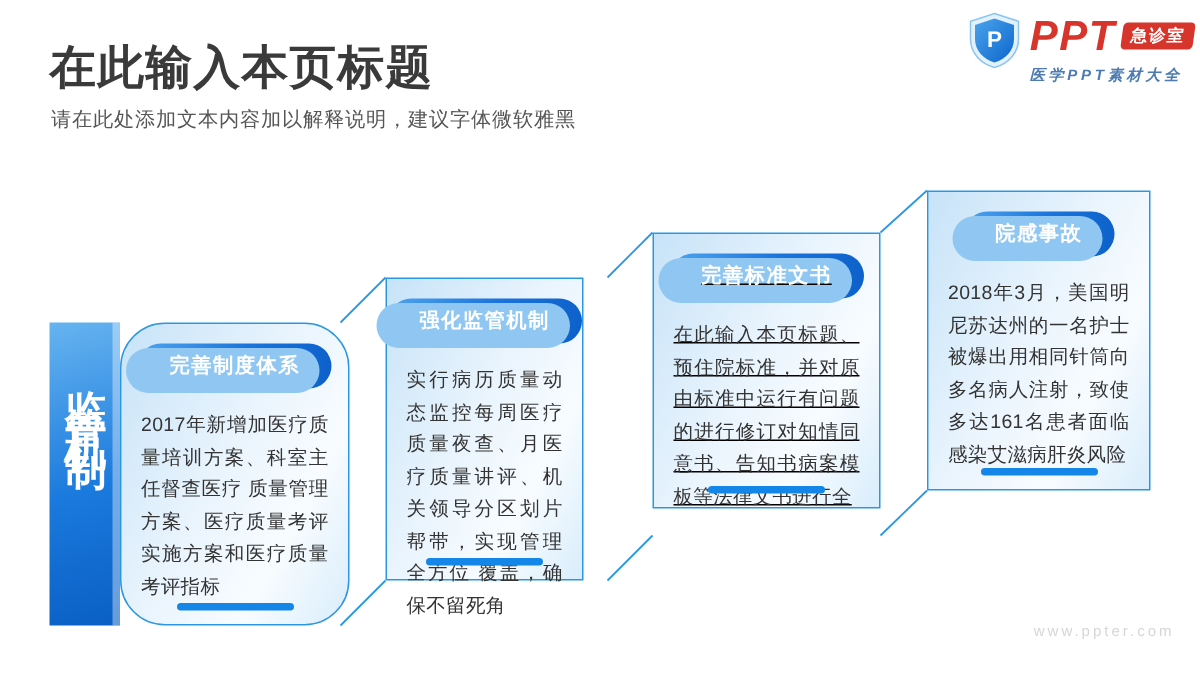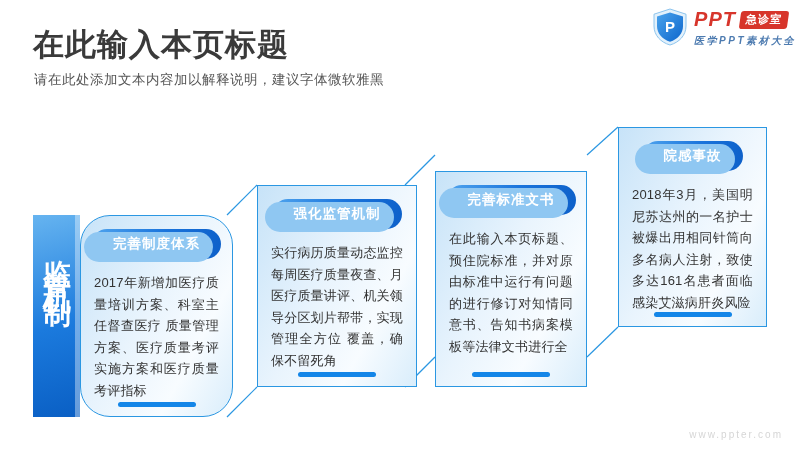--- a/index.html
+++ b/index.html
@@ -17,21 +17,21 @@
     position:absolute;left:34px;top:68px;
     font-size:13.5px;color:#565656;line-height:23px;letter-spacing:.5px;
   }
   
   .logo{
     position:absolute;top:8px;right:4px;display:flex;align-items:flex-start;gap:6px;
   }
   .logo-right{display:flex;flex-direction:column;}
   .logo-top{display:flex;align-items:center;gap:4px;}
   .logo-ppt{
-    font-size:20px;font-weight:bold;font-style:italic;color:#d7352b;letter-spacing:1px;
+    font-size:28px;font-weight:bold;font-style:italic;color:#d7352b;letter-spacing:1px;
   }
   .logo-badge{
     background:#d7352b;color:#ffffff;font-size:11px;font-weight:bold;
     padding:1px 6px 2px;border-radius:3px;transform:skewX(-8deg);letter-spacing:1px;
   }
   .logo-tagline{
     margin-top:3px;font-size:10px;color:#4d7bb0;letter-spacing:2.5px;font-weight:bold;font-style:italic;
   }
   
   .fold-svg{position:absolute;left:0;top:0;}
@@ -48,22 +48,22 @@
   .axis-text{
     writing-mode:vertical-rl;text-orientation:upright;
     color:#ffffff;font-size:28px;font-weight:bold;letter-spacing:13px;line-height:1;
   }
   .card{
     position:absolute;box-sizing:border-box;z-index:1;
     border:1.3px solid #2b97e2;
     background:linear-gradient(118deg,#c7e3f8 0%,#e9f4fd 45%,#f8fcff 72%,#d9edfb 100%);
   }
   .card-1{left:80px;top:215px;width:153px;height:202px;border-radius:30px;}
-  .card-2{left:257px;top:185px;width:160px;height:202px;}
-  .card-3{left:435px;top:171px;width:152px;height:216px;}
+  .card-2{left:257px;top:185px;width:132px;height:202px;}
+  .card-3{left:435px;top:155px;width:152px;height:184px;text-decoration:underline;}
   .card-4{left:618px;top:127px;width:149px;height:200px;}
   .pill{
     position:relative;margin:13px auto 0;z-index:1;
     height:30px;width:max-content;padding:0 21px;
     display:flex;align-items:center;justify-content:center;
     border-radius:16px;
     background:linear-gradient(100deg,#4fa4ee 0%,#1a74dc 55%,#0d60c9 100%);
     color:#ffffff;font-size:13.5px;font-weight:bold;letter-spacing:1px;
     white-space:nowrap;
   }
@@ -75,21 +75,21 @@
     margin-top:13px;padding:0 13px;
     font-size:13px;color:#333333;line-height:21.5px;
     text-align:justify;letter-spacing:.2px;
   }
   .card-line{
     position:absolute;bottom:9px;left:50%;transform:translateX(-50%);
     width:78px;height:5px;border-radius:3px;background:#1486e8;
   }
   
   .watermark{
-    position:absolute;right:17px;bottom:10px;
+    position:absolute;right:17px;bottom:23px;
     font-size:10px;color:#d6d6d6;letter-spacing:2px;
   }
 </style>
 </head>
 <body>
 
 <div class="page-title">在此输入本页标题</div>
 <div class="page-subtitle">
   <div>请在此处添加文本内容加以解释说明，建议字体微软雅黑</div>
 </div>

